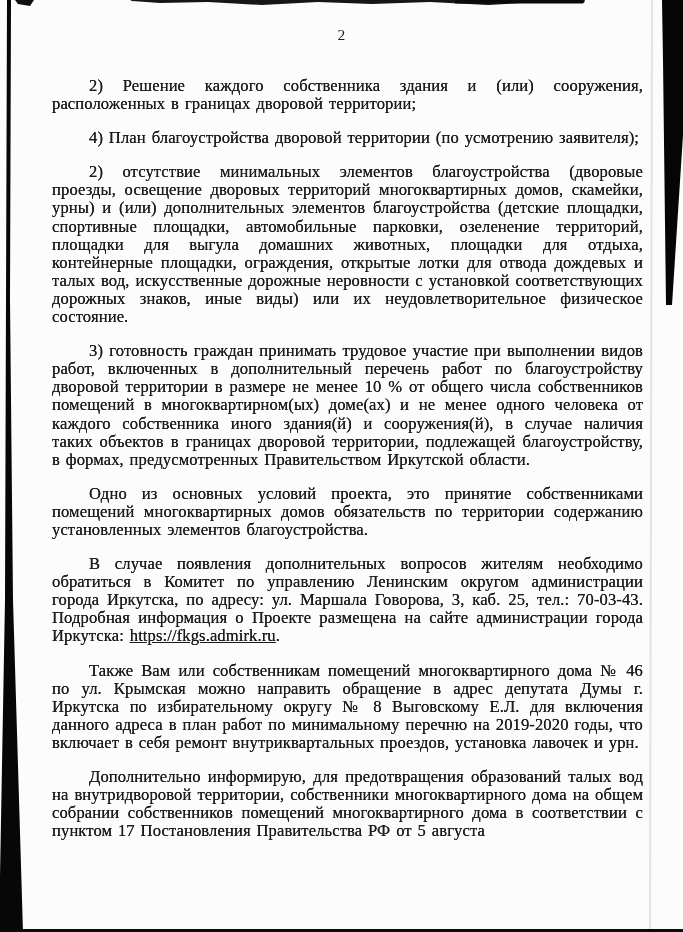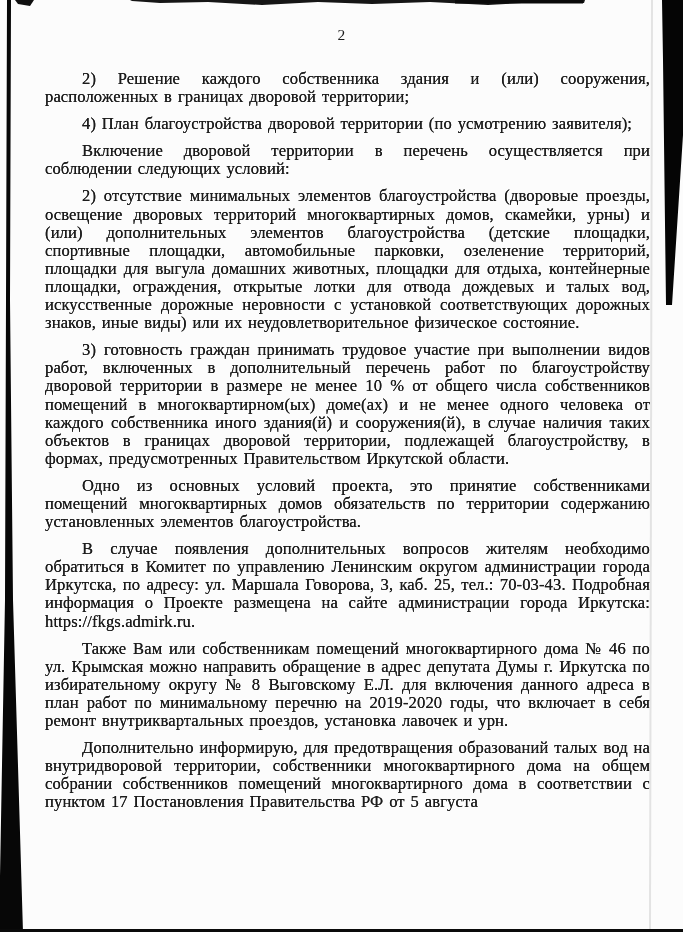--- a/index.html
+++ b/index.html
@@ -32,45 +32,45 @@
     top: 61px;
     width: 623px;
     font-size: 16.6px;
     line-height: 18.1px;
     text-align: justify;
     word-spacing: 1.6px;
     letter-spacing: .1px;
     text-shadow: 0 0 .45px currentColor;
   }
   .doc-body p {
-    margin: 9px;
+    margin: 16px;
     text-indent: 37px;
   }
   .doc-body a {
     color: inherit;
+    text-decoration: underline;
     cursor: pointer;
   }
   .artifacts {
     position: absolute;
     left: 0;
     top: 0;
     pointer-events: none;
   }
 </style>
 </head>
 <body>
 
 <div class="scan-page">
 
   <div class="page-number">2</div>
 
   <div class="doc-body">
     <p>2) Решение каждого собственника здания и (или) сооружения, расположенных в границах дворовой территории;</p>
     <p>4) План благоустройства дворовой территории (по усмотрению заявителя);</p>
-    <p>Включение дворовой территории в перечень осуществляется при соблюдении следующих условий:</p>
     <p>2) отсутствие минимальных элементов благоустройства (дворовые проезды, освещение дворовых территорий многоквартирных домов, скамейки, урны) и (или) дополнительных элементов благоустройства (детские площадки, спортивные площадки, автомобильные парковки, озеленение территорий, площадки для выгула домашних животных, площадки для отдыха, контейнерные площадки, ограждения, открытые лотки для отвода дождевых и талых вод, искусственные дорожные неровности с установкой соответствующих дорожных знаков, иные виды) или их неудовлетворительное физическое состояние.</p>
     <p>3) готовность граждан принимать трудовое участие при выполнении видов работ, включенных в дополнительный перечень работ по благоустройству дворовой территории в размере не менее 10 % от общего числа собственников помещений в многоквартирном(ых) доме(ах) и не менее одного человека от каждого собственника иного здания(й) и сооружения(й), в случае наличия таких объектов в границах дворовой территории, подлежащей благоустройству, в формах, предусмотренных Правительством Иркутской области.</p>
     <p>Одно из основных условий проекта, это принятие собственниками помещений многоквартирных домов обязательств по территории содержанию установленных элементов благоустройства.</p>
     <p><span>В случае появления дополнительных вопросов жителям необходимо обратиться в Комитет по управлению Ленинским округом администрации города Иркутска, по адресу: ул. Маршала Говорова, 3, каб. 25, тел.: 70-03-43. Подробная информация о Проекте размещена на сайте администрации города Иркутска: </span><a>https://fkgs.admirk.ru</a><span>.</span></p>
     <p>Также Вам или собственникам помещений многоквартирного дома № 46 по ул. Крымская можно направить обращение в адрес депутата Думы г. Иркутска по избирательному округу № 8 Выговскому Е.Л. для включения данного адреса в план работ по минимальному перечню на 2019-2020 годы, что включает в себя ремонт внутриквартальных проездов, установка лавочек и урн.</p>
     <p>Дополнительно информирую, для предотвращения образований талых вод на внутридворовой территории, собственники многоквартирного дома на общем собрании собственников помещений многоквартирного дома в соответствии с пунктом 17 Постановления Правительства РФ от 5 августа</p>
   </div>
 
   <svg class="artifacts" width="683" height="932" viewBox="0 0 683 932">
 

